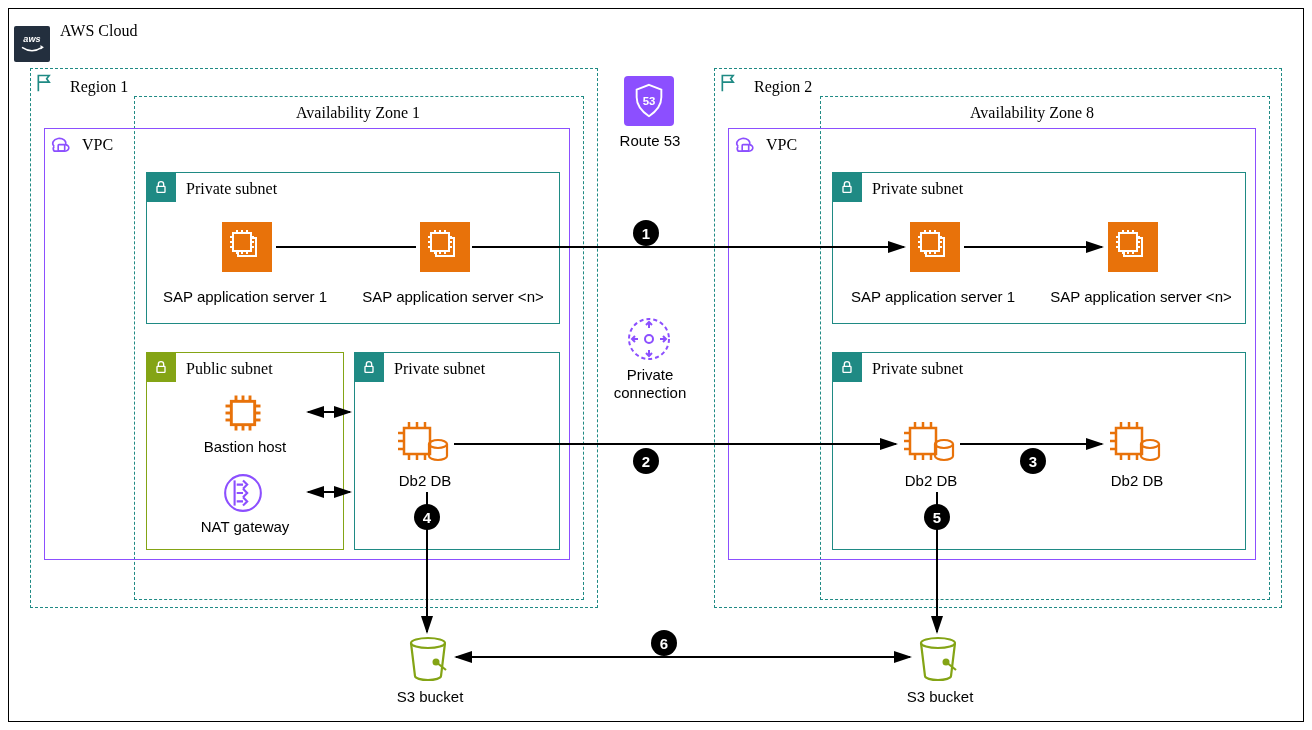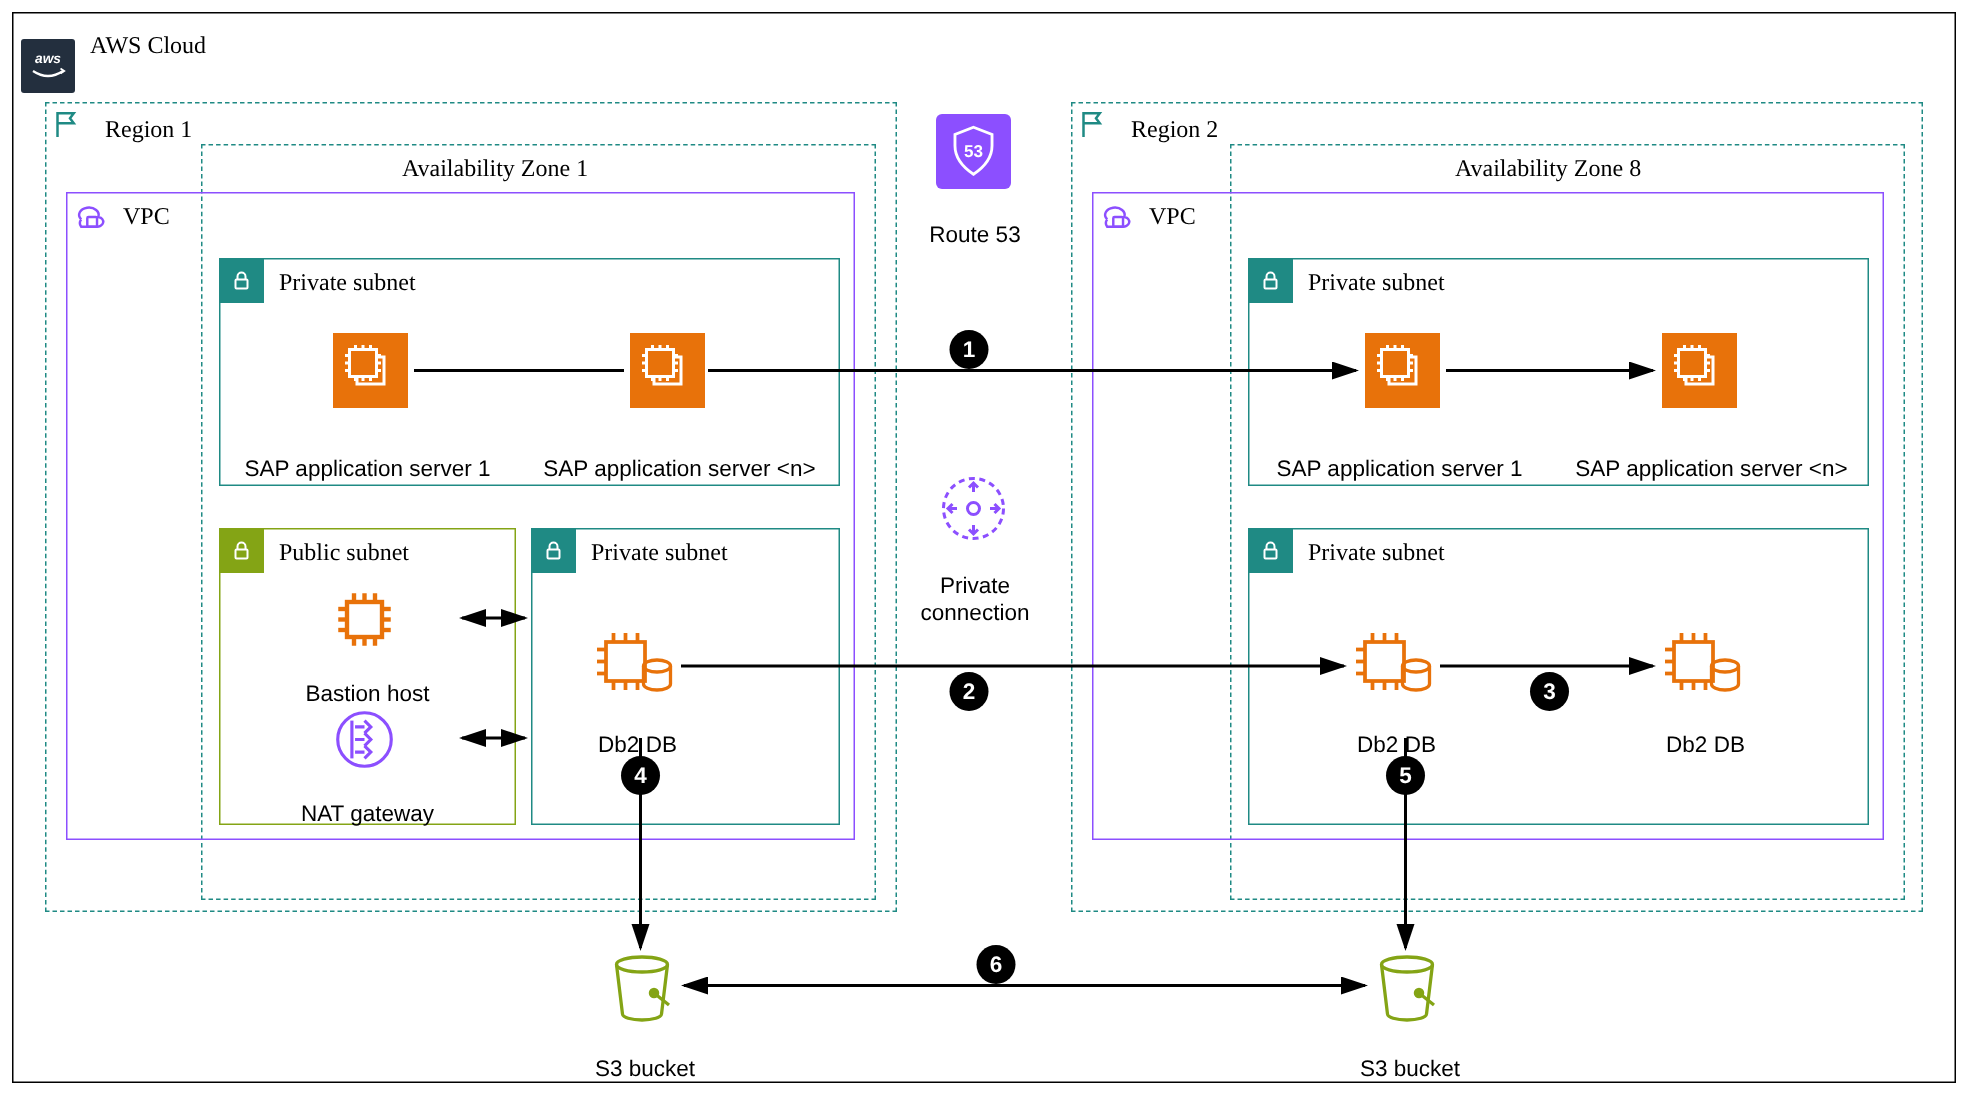--- a/index.html
+++ b/index.html
@@ -10,21 +10,21 @@
   .aws-icon { position:absolute; width:36px; height:36px; background:#232f3e; display:flex; align-items:center; justify-content:center; color:#fff; font-size:11px; font-weight:bold; border-radius:2px; }
   .region-box { border:1.5px dashed #1f8a84; }
   .az-box { border:1.5px dashed #1f8a84; }
   .vpc-box { border:1.5px solid #8c4fff; }
   .subnet-box { border:1.5px solid #1f8a84; }
   .public-subnet-box { border:1.5px solid #84a415; }
   .corner-icon { position:absolute; left:0; top:0; width:30px; height:30px; display:flex; align-items:center; justify-content:center; }
   .corner-teal { background:#1f8a84; }
   .corner-olive { background:#84a415; }
   .ec2-icon { width:50px; height:50px; background:#e8720a; display:flex; align-items:center;justify-content:center; }
-  .node-lbl { font-size:15px; color:#000; text-align:center; position:absolute;margin-top:16px; }
+  .node-lbl { font-size:15px; color:#000; text-align:center; position:absolute; }
   .route53-icon { width:50px; height:50px; background:#8c4fff; border-radius:4px; display:flex;align-items:center;justify-content:center;text-align:center; }
   .bullet { position:absolute; width:26px; height:26px; border-radius:50%; background:#000; color:#fff; font-size:15px; display:flex; align-items:center; justify-content:center; font-weight:bold; }
   svg.overlay { position:absolute; left:0; top:0; pointer-events:none; }
   .flag-svg { width:20px; height:20px; }
   .lock-svg { width:16px; height:18px; }
 </style>
 </head>
 <body>
 
 <div class="canvas">
@@ -41,21 +41,21 @@
 
   <div class="box region-box" style="left:30px; top:68px; width:568px; height:540px;"></div>
   <div class="corner-icon" style="left:30px; top:68px; background:transparent;">
     <svg class="flag-svg" viewBox="0 0 24 24">
         <path d="M4 2 v20 M4 3 h13 l-3 4 l3 4 H4" fill="none" stroke="#1f8a84" stroke-width="2"></path>
       </svg>
   </div>
   <div class="label" style="position:absolute; left:70px; top:78px;">Region 1</div>
 
   <div class="box az-box" style="left:134px; top:96px; width:450px; height:504px;"></div>
-  <div class="label" style="position:absolute; left:268px; top:104px;">Availability Zone 1</div>
+  <div class="label" style="position:absolute; left:296px; top:104px;">Availability Zone 1</div>
 
   <div class="box vpc-box" style="left:44px; top:128px; width:526px; height:432px;"></div>
   <div style="position:absolute; left:44px; top:128px; width:30px; height:30px; display:flex;align-items:center;justify-content:center;">
     <svg width="26" height="26" viewBox="0 0 32 32">
         <path d="M10 20 a8 6 0 1 1 14 -2 a5 4 0 0 1 -2 8 h-12 a5 5 0 0 1 0 -6" fill="none" stroke="#8c4fff" stroke-width="2"></path>
         <rect x="15" y="18" width="8" height="8" rx="1" fill="none" stroke="#8c4fff" stroke-width="2"></rect>
       </svg>
   </div>
   <div class="label" style="position:absolute; left:82px; top:136px;">VPC</div>
 

